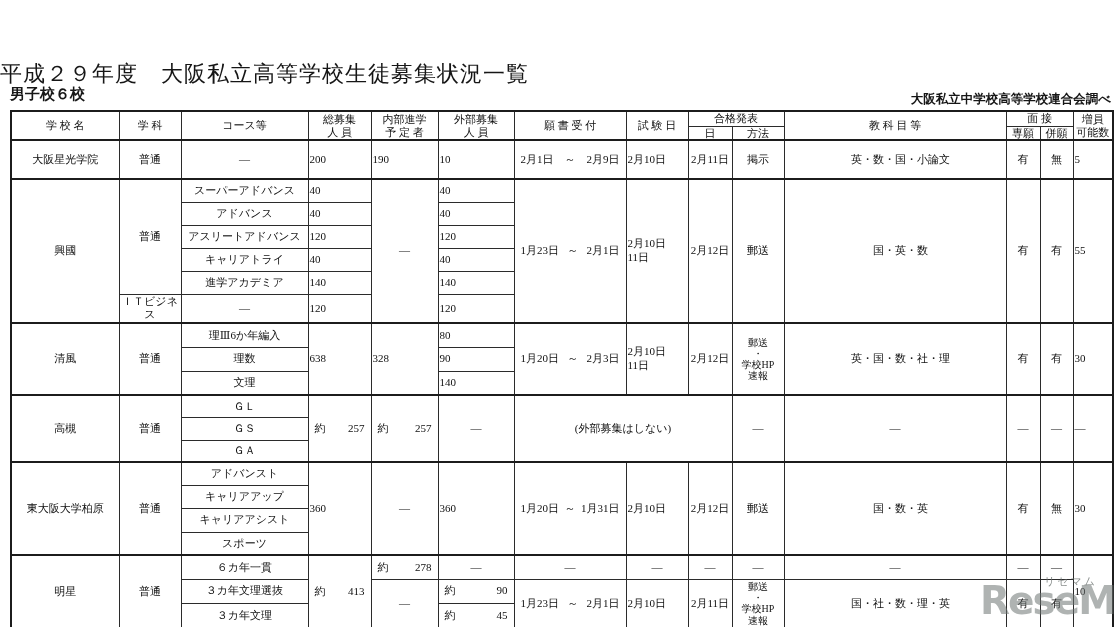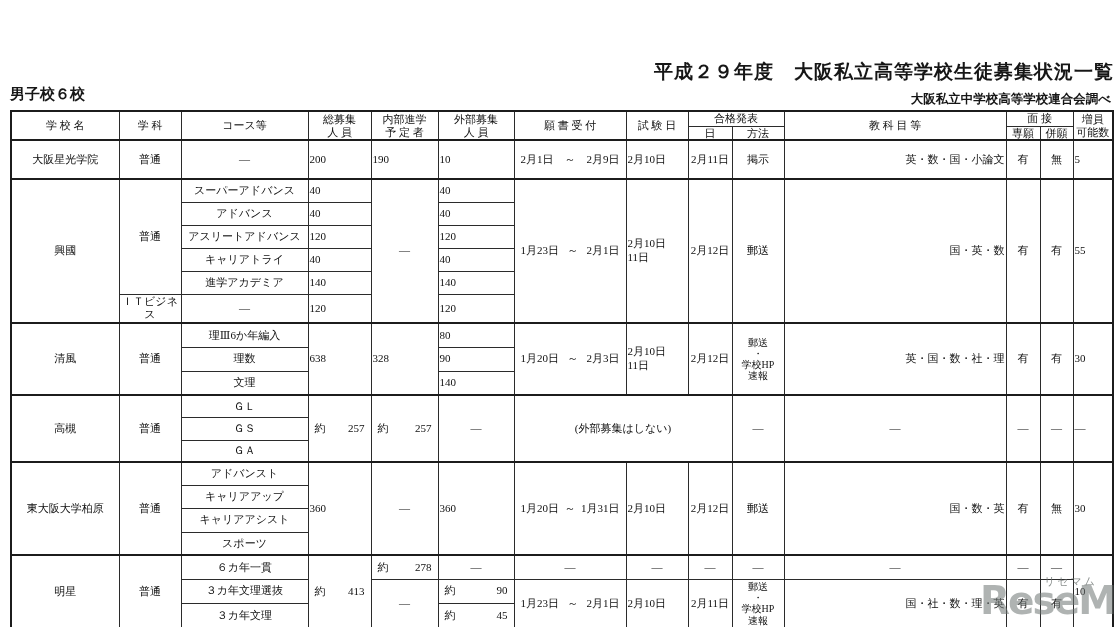--- a/index.html
+++ b/index.html
@@ -1,36 +1,36 @@
 <!DOCTYPE html>
 <html><head>
 <meta charset="utf-8">
 <style>
   html,body{margin:0;padding:0;background:#ffffff;}
   #page{position:relative;width:1114px;height:627px;background:#ffffff;overflow:hidden;
         font-family:"Liberation Serif","DejaVu Serif",serif;color:#111;}
-  #title{position:absolute;left:0;right:0;top:59px;text-align:right;
+  #title{position:absolute;left:0;right:0;top:59px;text-align:left;
          font-family:"Liberation Sans","DejaVu Sans",sans-serif;
-         font-weight:bold;font-size:19px;letter-spacing:1px;color:#161616;}
+         font-weight:normal;font-size:22px;letter-spacing:1px;color:#161616;}
   #group-label{position:absolute;left:10px;top:85px;
          font-family:Liberation Serif, serif;
          font-weight:bold;font-size:15px;color:#161616;}
   #source-note{position:absolute;right:3px;top:91px;
          font-family:"Liberation Sans","DejaVu Sans",sans-serif;
          font-weight:bold;font-size:12.5px;color:#161616;text-align:right;}
   #main-table{position:absolute;left:10px;top:110px;width:1102px;
          border-collapse:collapse;table-layout:fixed;}
   #main-table th,#main-table td{
          border:1px solid #2b2b2b;padding:0 1px;text-align:center;vertical-align:middle;
          font-size:11px;line-height:1.25;font-weight:normal;color:#101010;
          overflow:hidden;}
   #main-table{border:2px solid #1c1c1c;}
   #main-table th{font-size:11px;line-height:1.15;}
   #main-table .gs{border-top:2px solid #1c1c1c;}
-  #main-table .al-l{text-align:right;padding-left:12px;}
+  #main-table .al-l{text-align:center;padding-left:12px;}
   #main-table .al-r{text-align:left;padding-right:4px;}
   #main-table .pre{white-space:pre-line;}
   #main-table .sm{font-size:10px;line-height:1.12;}
   .parts{display:flex;justify-content:space-between;align-items:center;padding:0 5px;}
   #watermark{position:absolute;left:980px;top:578px;width:140px;height:48px;
          font-family:"DejaVu Sans","Liberation Sans",sans-serif;
          font-weight:800;font-size:39px;letter-spacing:-2px;
          color:rgba(110,116,114,0.55);pointer-events:none;z-index:5;}
   #watermark-ruby{position:absolute;left:64px;top:-4px;
          font-size:11px;font-weight:normal;letter-spacing:2px;

